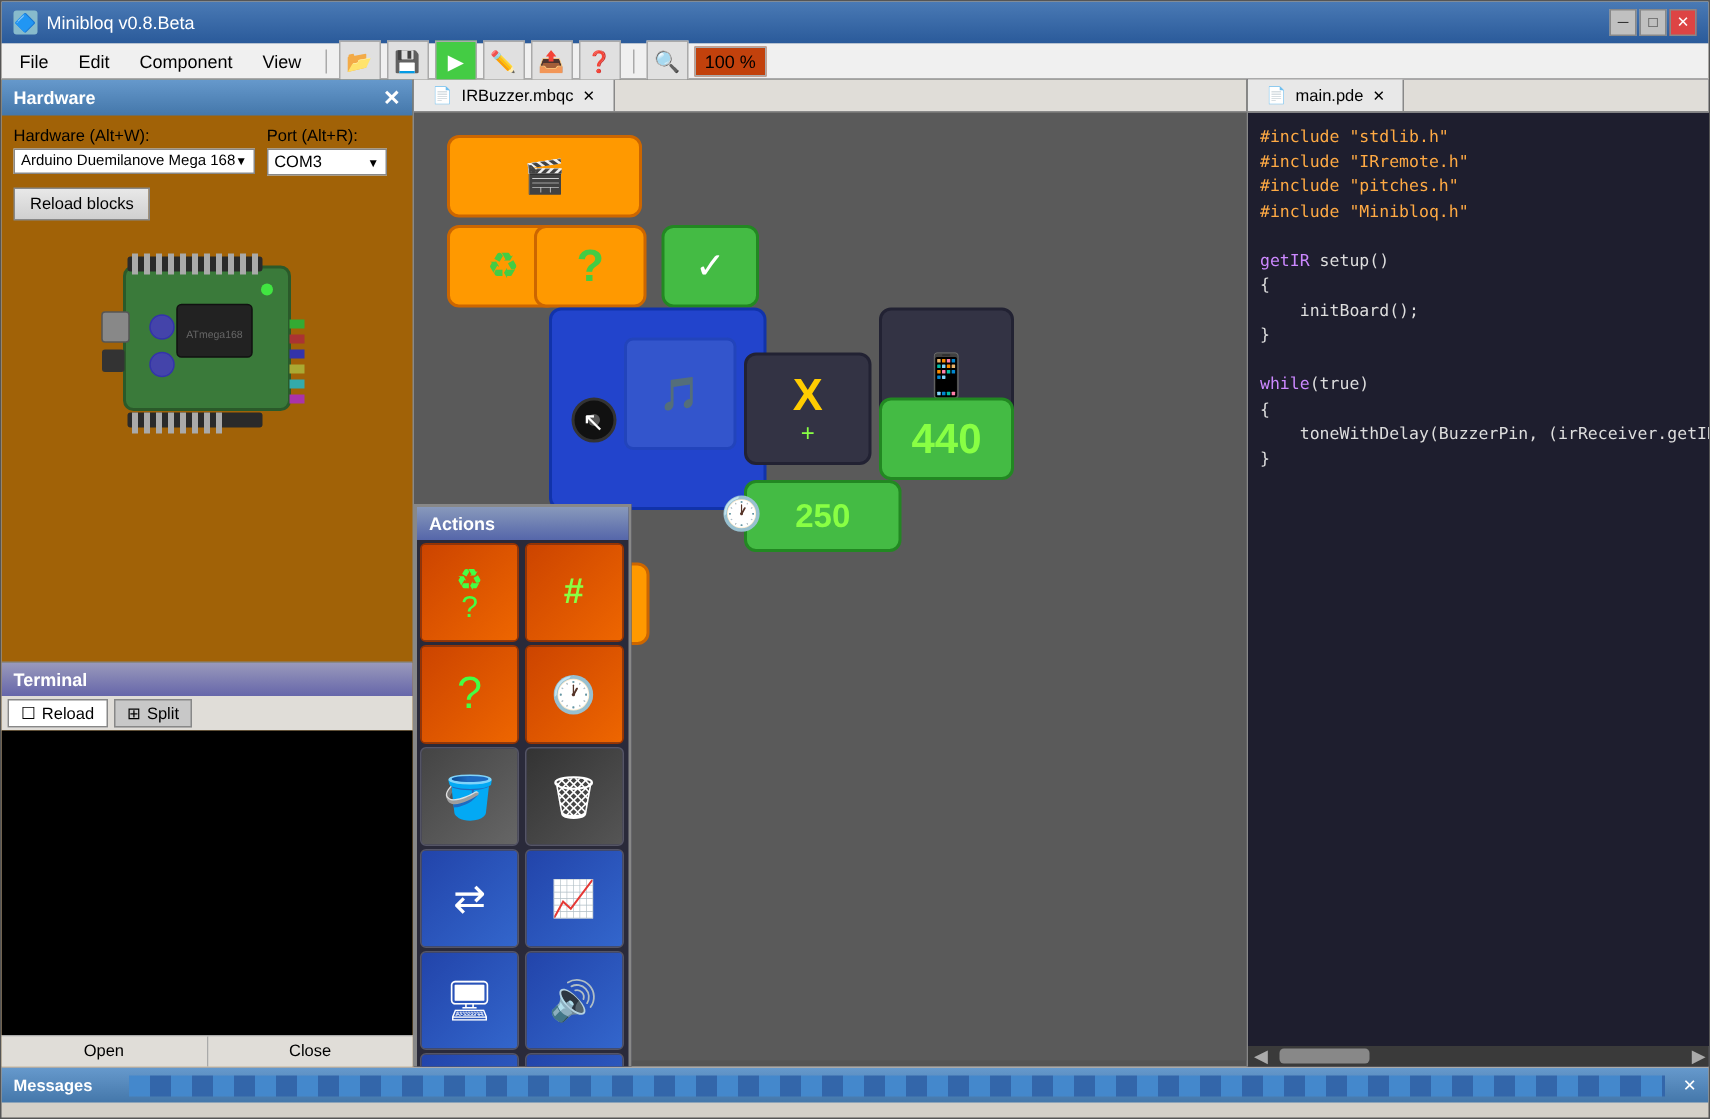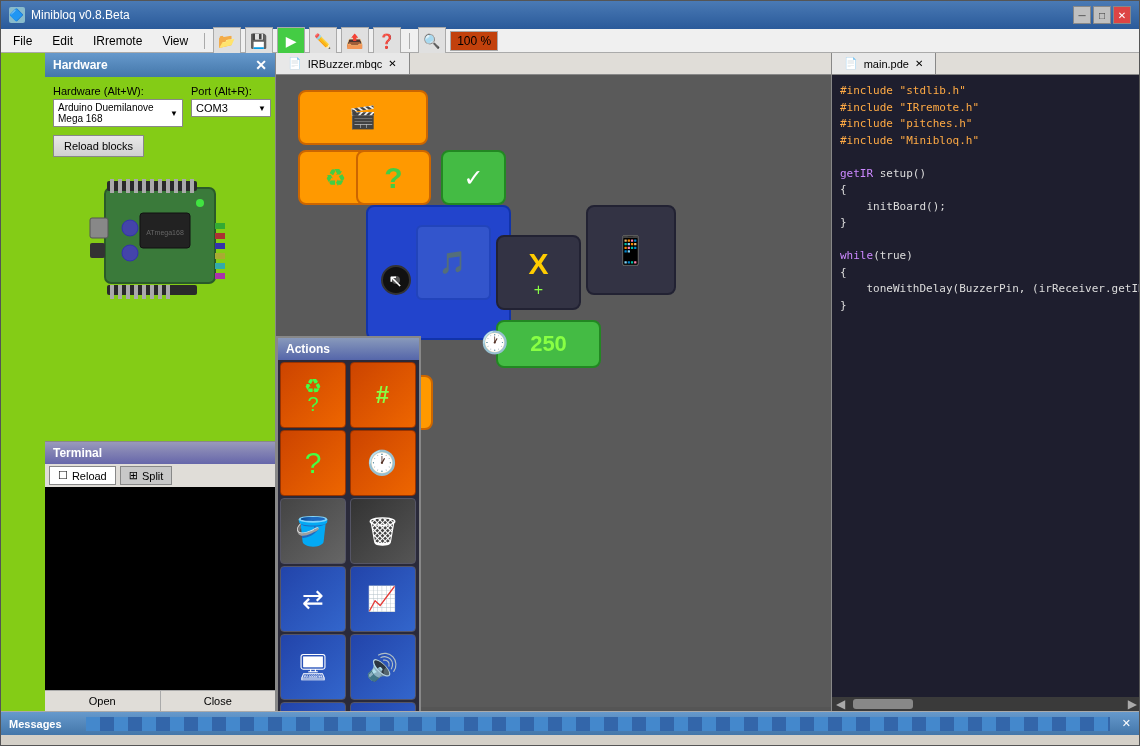--- a/index.html
+++ b/index.html
@@ -56,25 +56,24 @@
     
     .main-layout {
       display: flex;
       height: calc(746px - 28px - 24px - 36px - 24px - 24px);
       width: 1140px;
     }
 
     
     .left-panel {
       width: 275px;
-      background: #84cc16;
+      background: #a16207;
       border-right: 1px solid #888;
       display: flex;
       flex-direction: column;
-      padding-left: 44px;
     }
     .panel-header {
       background: linear-gradient(to bottom, #6699cc, #4477aa);
       color: white;
       padding: 4px 8px;
       font-weight: bold;
       font-size: 12px;
       display: flex;
       justify-content: space-between;
       align-items: center;
@@ -404,21 +403,21 @@
     <div class="title-bar-buttons">
       <div class="title-btn">─</div>
       <div class="title-btn">□</div>
       <div class="title-btn close">✕</div>
     </div>
   </div>
 
   <div class="menu-bar">
     <span class="menu-item">File</span>
     <span class="menu-item">Edit</span>
-    <span class="menu-item">IRremote</span>
+    <span class="menu-item">Component</span>
     <span class="menu-item">View</span>
     <div class="separator-v"></div>
 
     <div class="tool-btn">📂</div>
     <div class="tool-btn">💾</div>
     <div class="tool-btn" style="background:#44cc44; color:white;">▶</div>
     <div class="tool-btn">✏️</div>
     <div class="tool-btn">📤</div>
     <div class="tool-btn">❓</div>
     <div class="separator-v"></div>
@@ -566,20 +565,23 @@
           <span class="phone-icon">📱</span>
         </div>
 
         <div class="block block-dark" style="left:220px; top:160px; width:85px; height:75px;">
           <div style="display:flex; flex-direction:column; align-items:center;">
             <span class="x-icon">X</span>
             <span class="plus-icon">+</span>
           </div>
         </div>
 
+        <div class="block block-green" style="left:310px; top:190px; width:90px; height:55px;">
+          <span class="block-num">440</span>
+        </div>
 
         <div class="block block-green" style="left:220px; top:245px; width:105px; height:48px;">
           <span class="block-num-sm">250</span>
         </div>
 
         <div style="position:absolute; left:205px; top:255px;">
           <span style="font-size:22px;">🕐</span>
         </div>
 
         <div class="block block-orange" style="left:22px; top:300px; width:135px; height:55px;">

